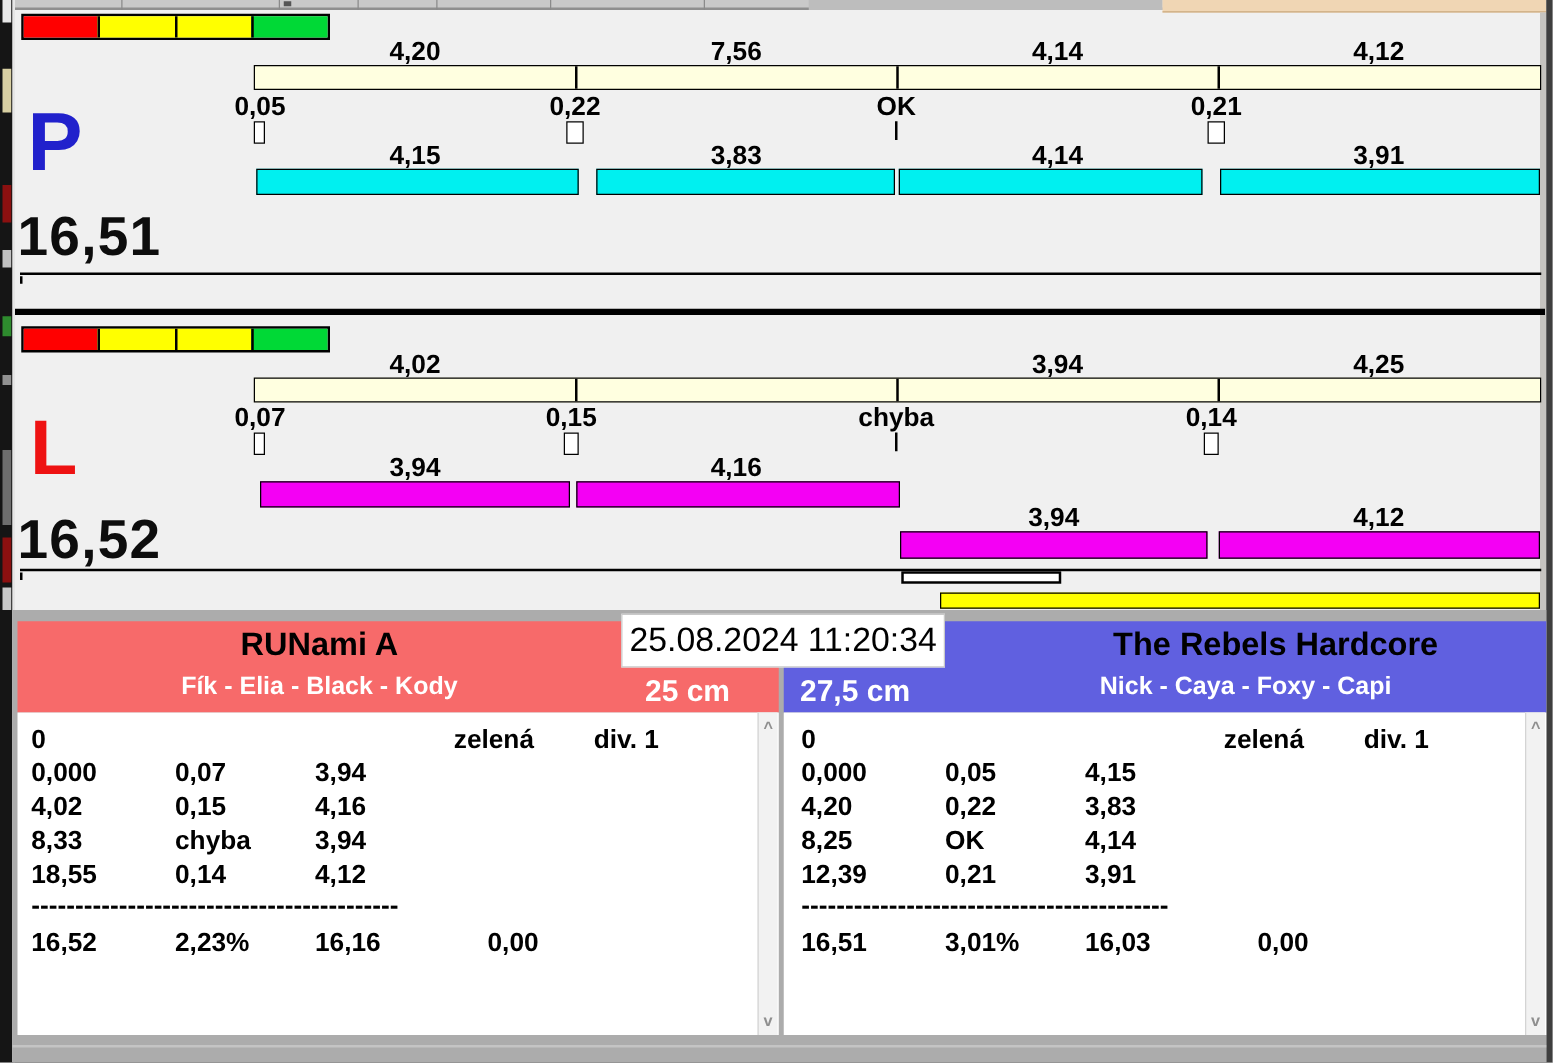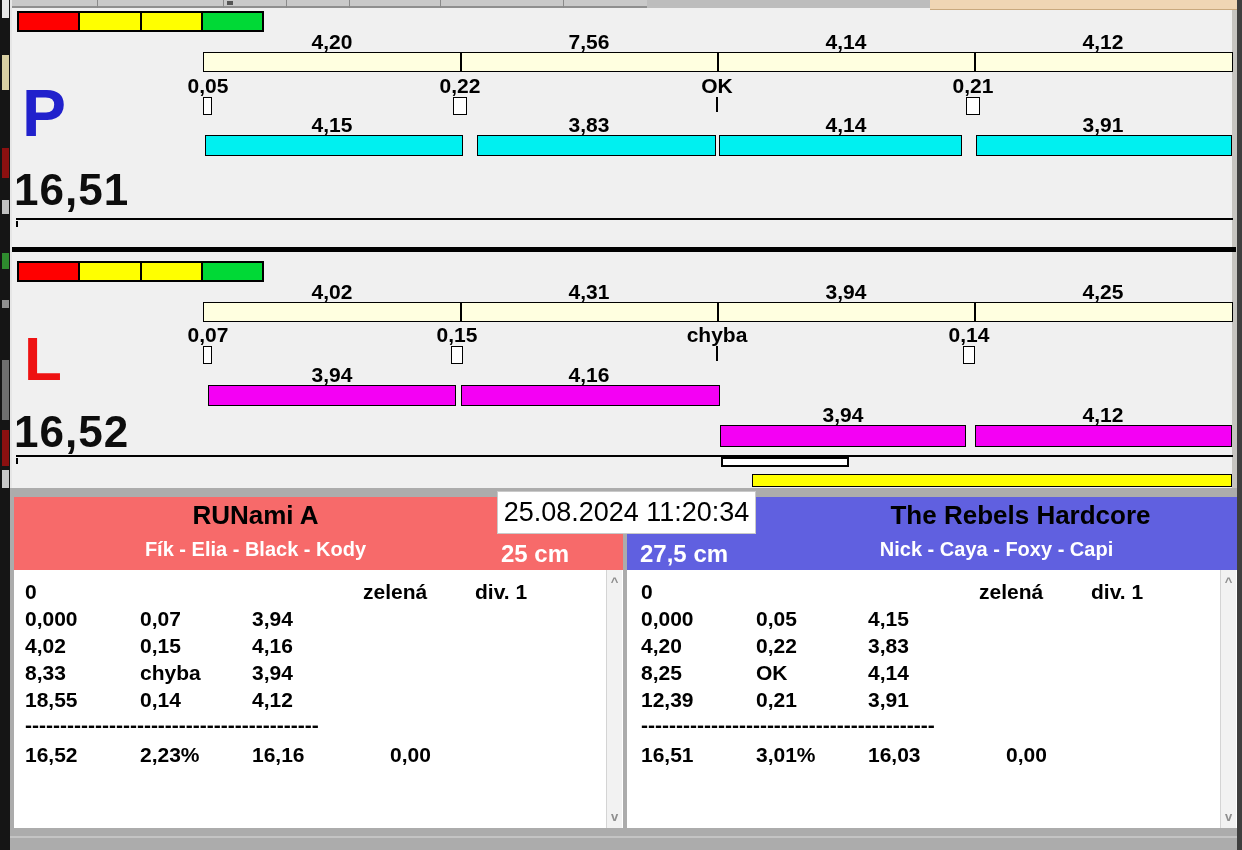--- a/index.html
+++ b/index.html
@@ -116,21 +116,20 @@
     <div class="seg-red"></div>
     <div class="seg-yellow"></div>
     <div class="seg-yellow"></div>
     <div class="seg-green"></div>
   </div>
 
   <div class="lane-letter" style="left:24px;top:328px;font-size:62px;color:#EE1212;">L</div>
   <div class="bigval" style="left:14px;top:410px;">16,52</div>
 
   <div class="lbl" style="left:203px;top:281px;width:258px;">4,02</div>
-  <div class="lbl" style="left:460px;top:281px;width:258px;">4,31</div>
   <div class="lbl" style="left:717px;top:281px;width:258px;">3,94</div>
   <div class="lbl" style="left:974px;top:281px;width:258px;">4,25</div>
 
   <div class="bar splitbar" style="left:203px;top:302px;width:1030px;height:20px;">
     <div class="cdiv" style="left:256px;"></div>
     <div class="cdiv" style="left:513px;"></div>
     <div class="cdiv" style="left:770px;"></div>
   </div>
 
   <div class="lbl" style="left:158px;top:324px;width:100px;">0,07</div>
@@ -160,21 +159,21 @@
   <div class="bar" style="left:752px;top:474px;width:480px;height:13px;background:#FFFF00;"></div>
 
   <div class="abs" style="left:10px;top:488px;width:1227px;height:362px;background:#ACACAC;"></div>
   <div class="abs" style="left:10px;top:836px;width:1227px;height:2px;background:#c4c4c4;"></div>
 
   <div class="hdr" style="left:14px;width:609px;background:#F76A6A;"></div>
   <div class="hdr" style="left:627px;width:610px;background:#6060E0;"></div>
 
   <div class="team-name" style="left:14px;width:483px;top:502px;">RUNami A</div>
   <div class="team-dogs" style="left:14px;width:483px;top:539px;">Fík - Elia - Black - Kody</div>
-  <div class="cm" style="left:429px;top:542px;width:140px;text-align:right;">25 cm</div>
+  <div class="cm" style="left:480px;top:542px;width:140px;text-align:center;">25 cm</div>
 
   <div class="team-name" style="left:756px;width:529px;top:502px;">The Rebels Hardcore</div>
   <div class="team-dogs" style="left:756px;width:481px;top:539px;">Nick - Caya - Foxy - Capi</div>
   <div class="cm" style="left:640px;top:542px;">27,5 cm</div>
 
   <div class="datebox">25.08.2024 11:20:34</div>
 
   <div class="panel" style="left:14px;width:609px;"></div>
 
   <div class="panel" style="left:627px;width:610px;"></div>

